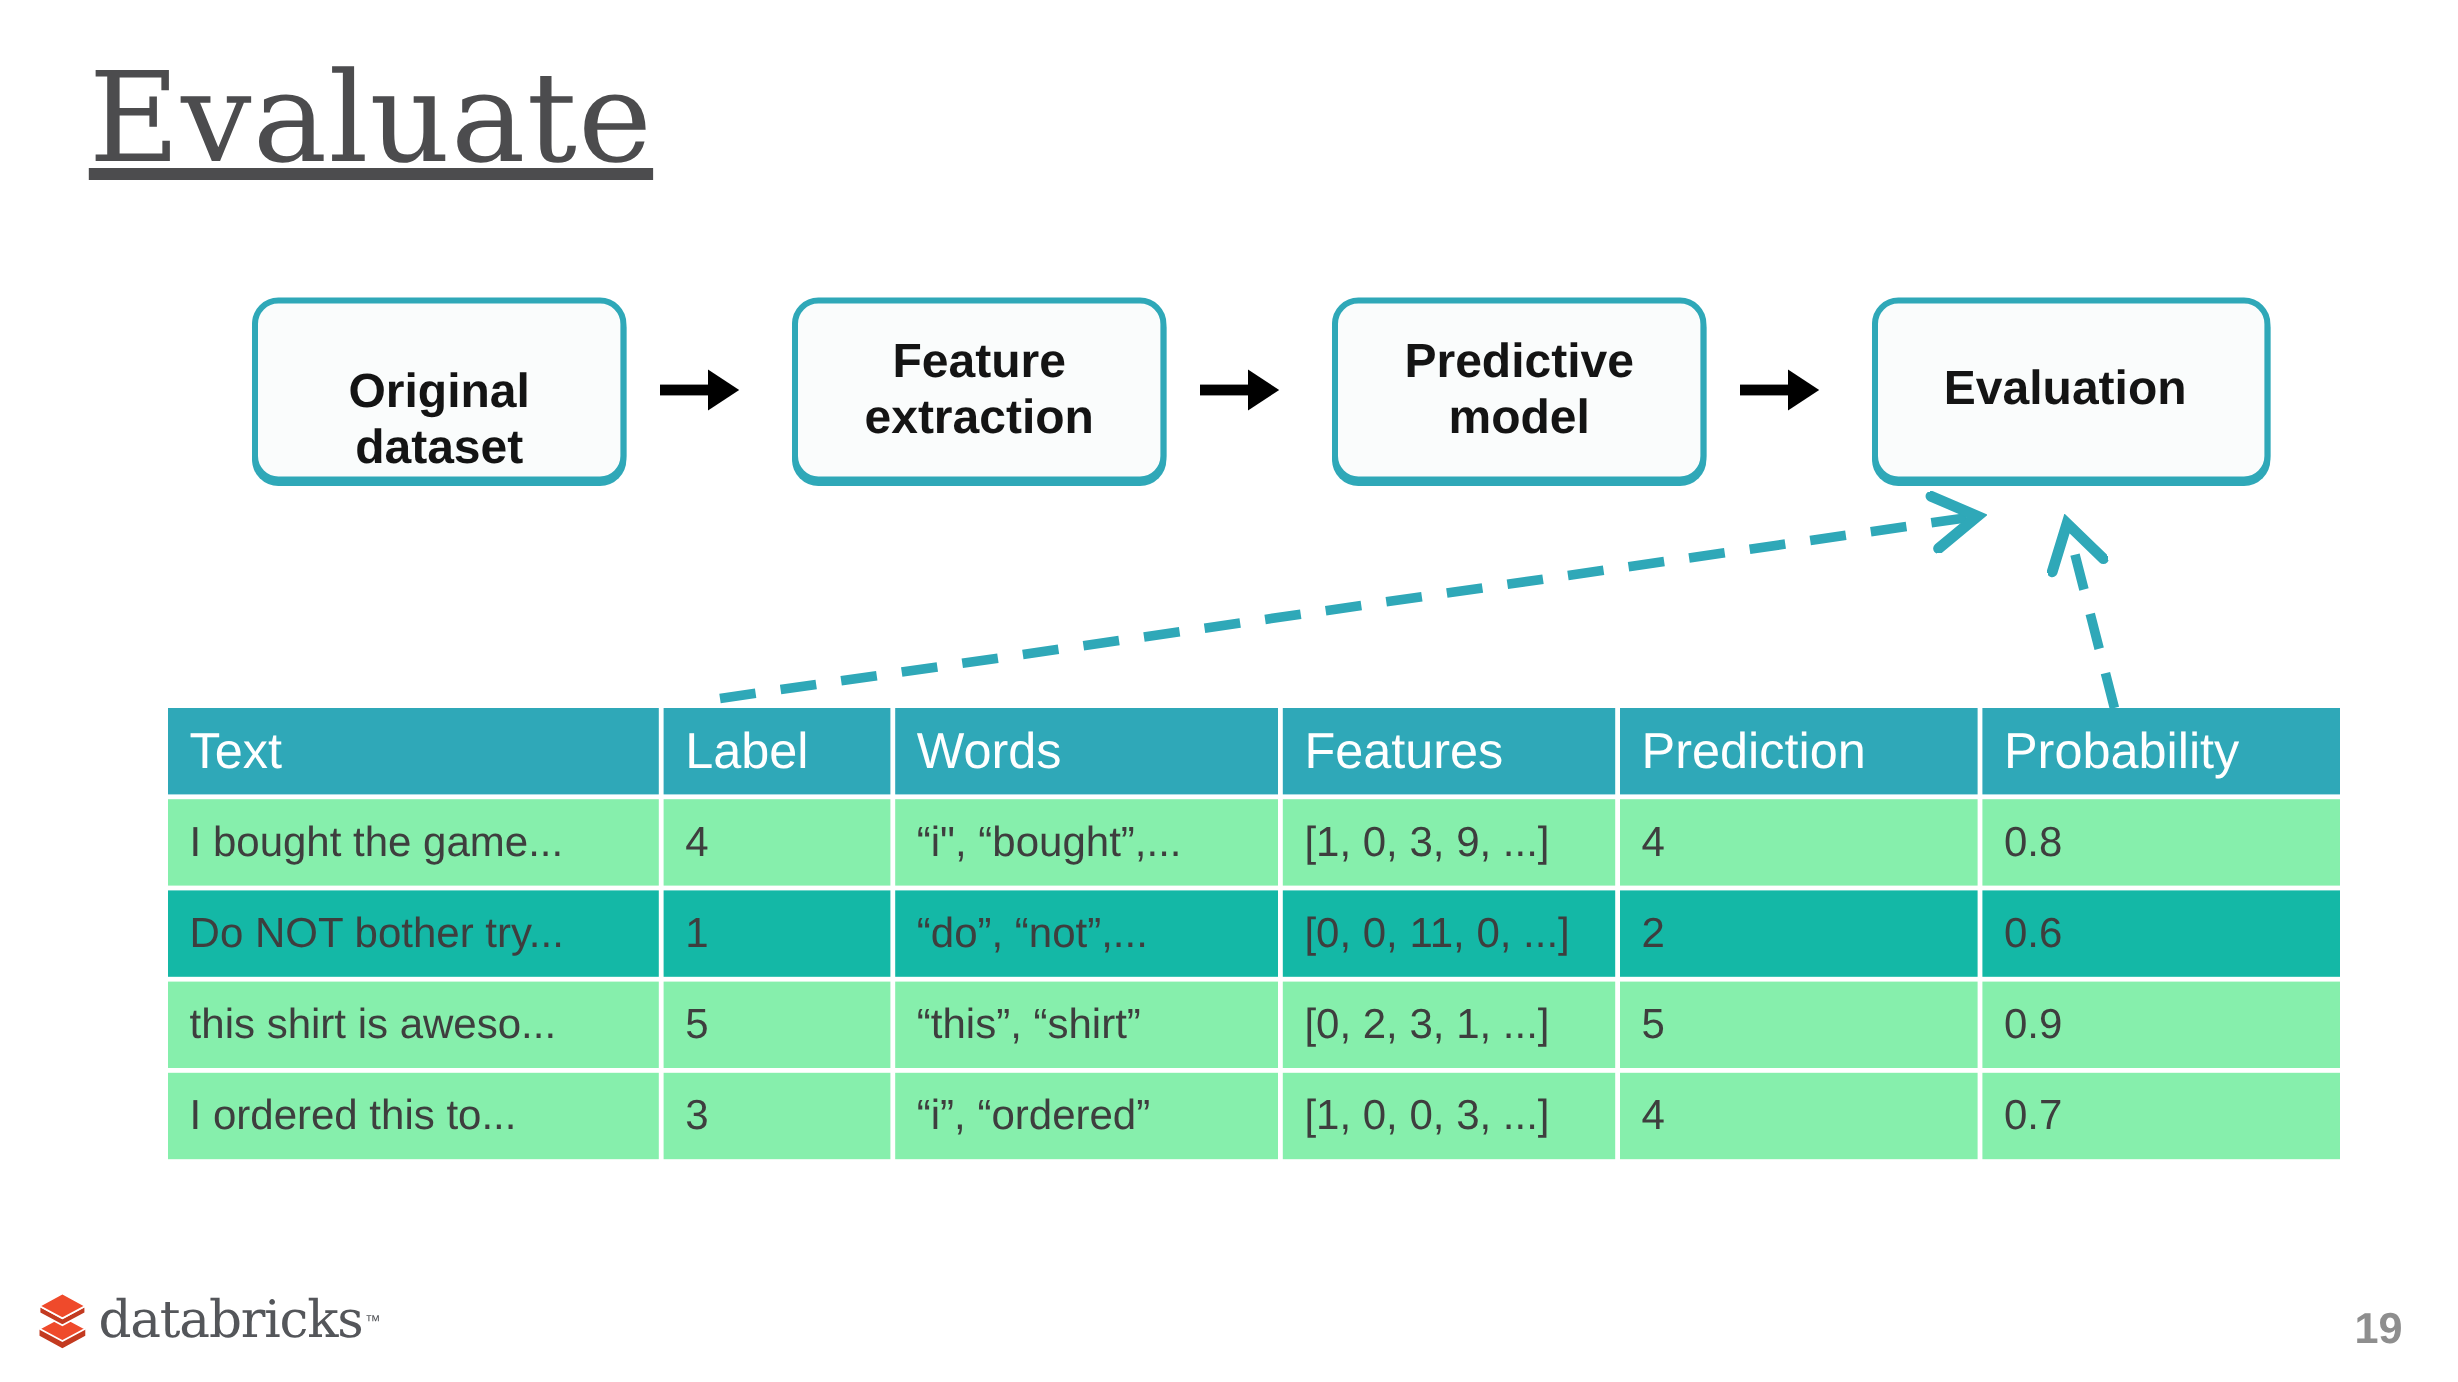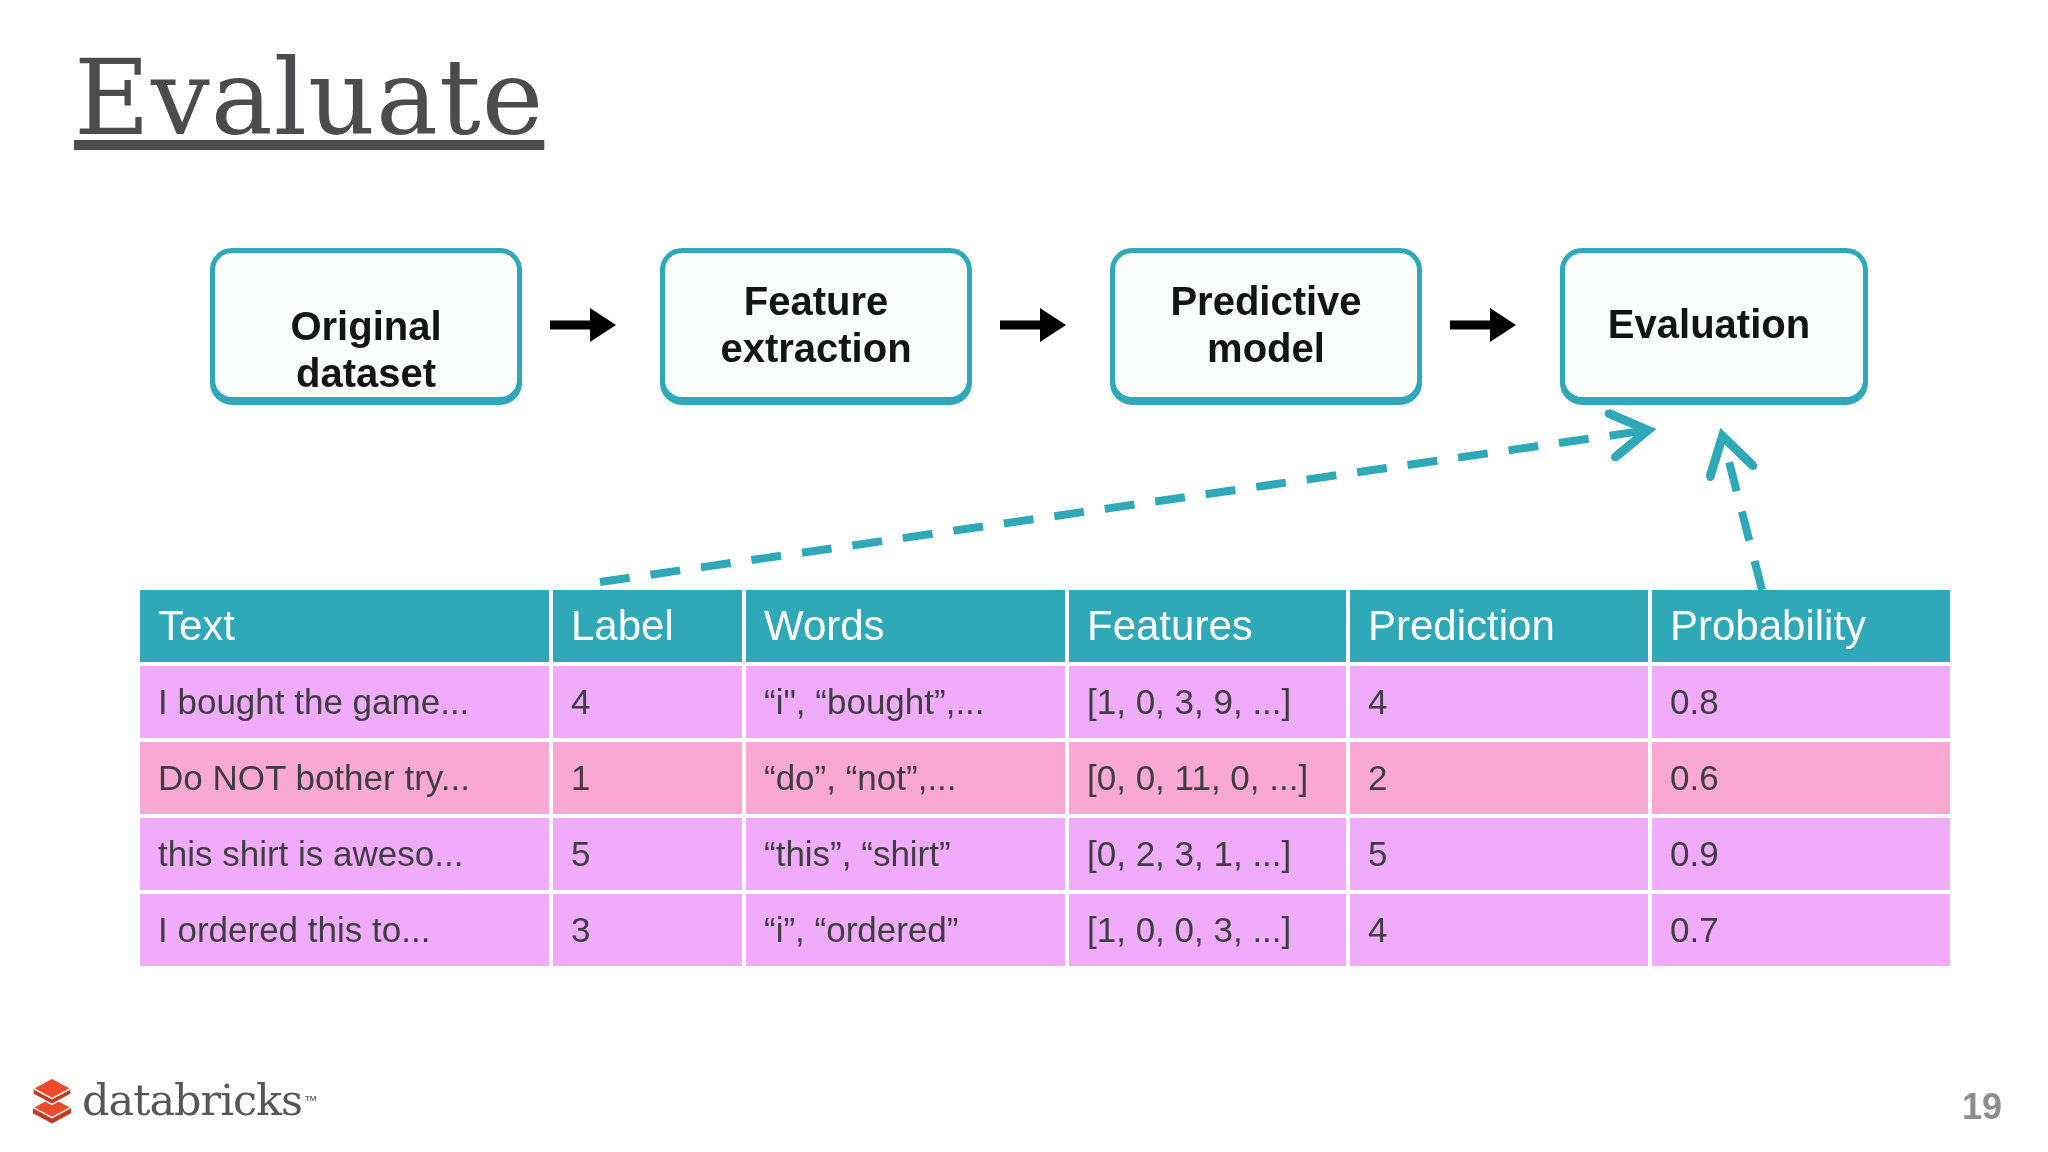--- a/index.html
+++ b/index.html
@@ -18,41 +18,41 @@
     position:absolute;top:248px;height:154px;box-sizing:border-box;
     border:5px solid #2fa8b8;border-radius:22px;background:#fafcfc;
     display:flex;align-items:center;justify-content:center;text-align:center;
     font-size:40px;font-weight:600;color:#141414;line-height:1.18;
     padding:0 34px;
     box-shadow:0 3px 0 #2fa8b8;
   }
   .box-1{left:210px;width:312px;align-items:flex-end;}
   .box-2{left:660px;width:312px;}
   .box-3{left:1110px;width:312px;}
-  .box-4{left:1560px;width:308px;padding-left:24px;}
+  .box-4{left:1560px;width:332px;padding-left:24px;}
   .black-arrow{position:absolute;top:303px;width:70px;height:44px;}
   .arrow-1{left:548px;} .arrow-2{left:998px;} .arrow-3{left:1448px;}
   
   .overlay{position:absolute;left:0;top:0;width:2048px;height:1152px;pointer-events:none;}
   
   table.data{
     position:absolute;left:136px;top:586px;width:1818px;
     border-collapse:separate;border-spacing:4px 4px;table-layout:fixed;
   }
   table.data th{
     background:#2fa8b8;color:#ffffff;font-weight:300;font-size:42px;
     text-align:left;padding:0 0 0 18px;height:72px;vertical-align:middle;
   }
   table.data td{
     font-weight:300;font-size:35px;color:#3e3e3e;
     text-align:left;padding:0 0 0 18px;height:72px;vertical-align:middle;
     white-space:pre;overflow:hidden;
   }
-  tr.odd td{background:#f0abfc;}
-  tr.even td{background:#f9a8d4;}
+  tr.odd td{background:#86efac;}
+  tr.even td{background:#14b8a6;}
   
   .footer-logo{position:absolute;left:30px;top:1076px;display:flex;align-items:center;}
   .logo-icon{width:44px;height:48px;margin-right:8px;}
   .logo-text{
     font-family:"DejaVu Serif",serif;font-size:43px;font-weight:500;
     color:#54565a;letter-spacing:-1px;line-height:1;
   }
   .logo-tm{font-size:13px;color:#54565a;vertical-align:super;margin-left:2px;}
   .page-number{
     position:absolute;left:1962px;top:1086px;font-size:36px;color:#8e8e8e;font-weight:700;

